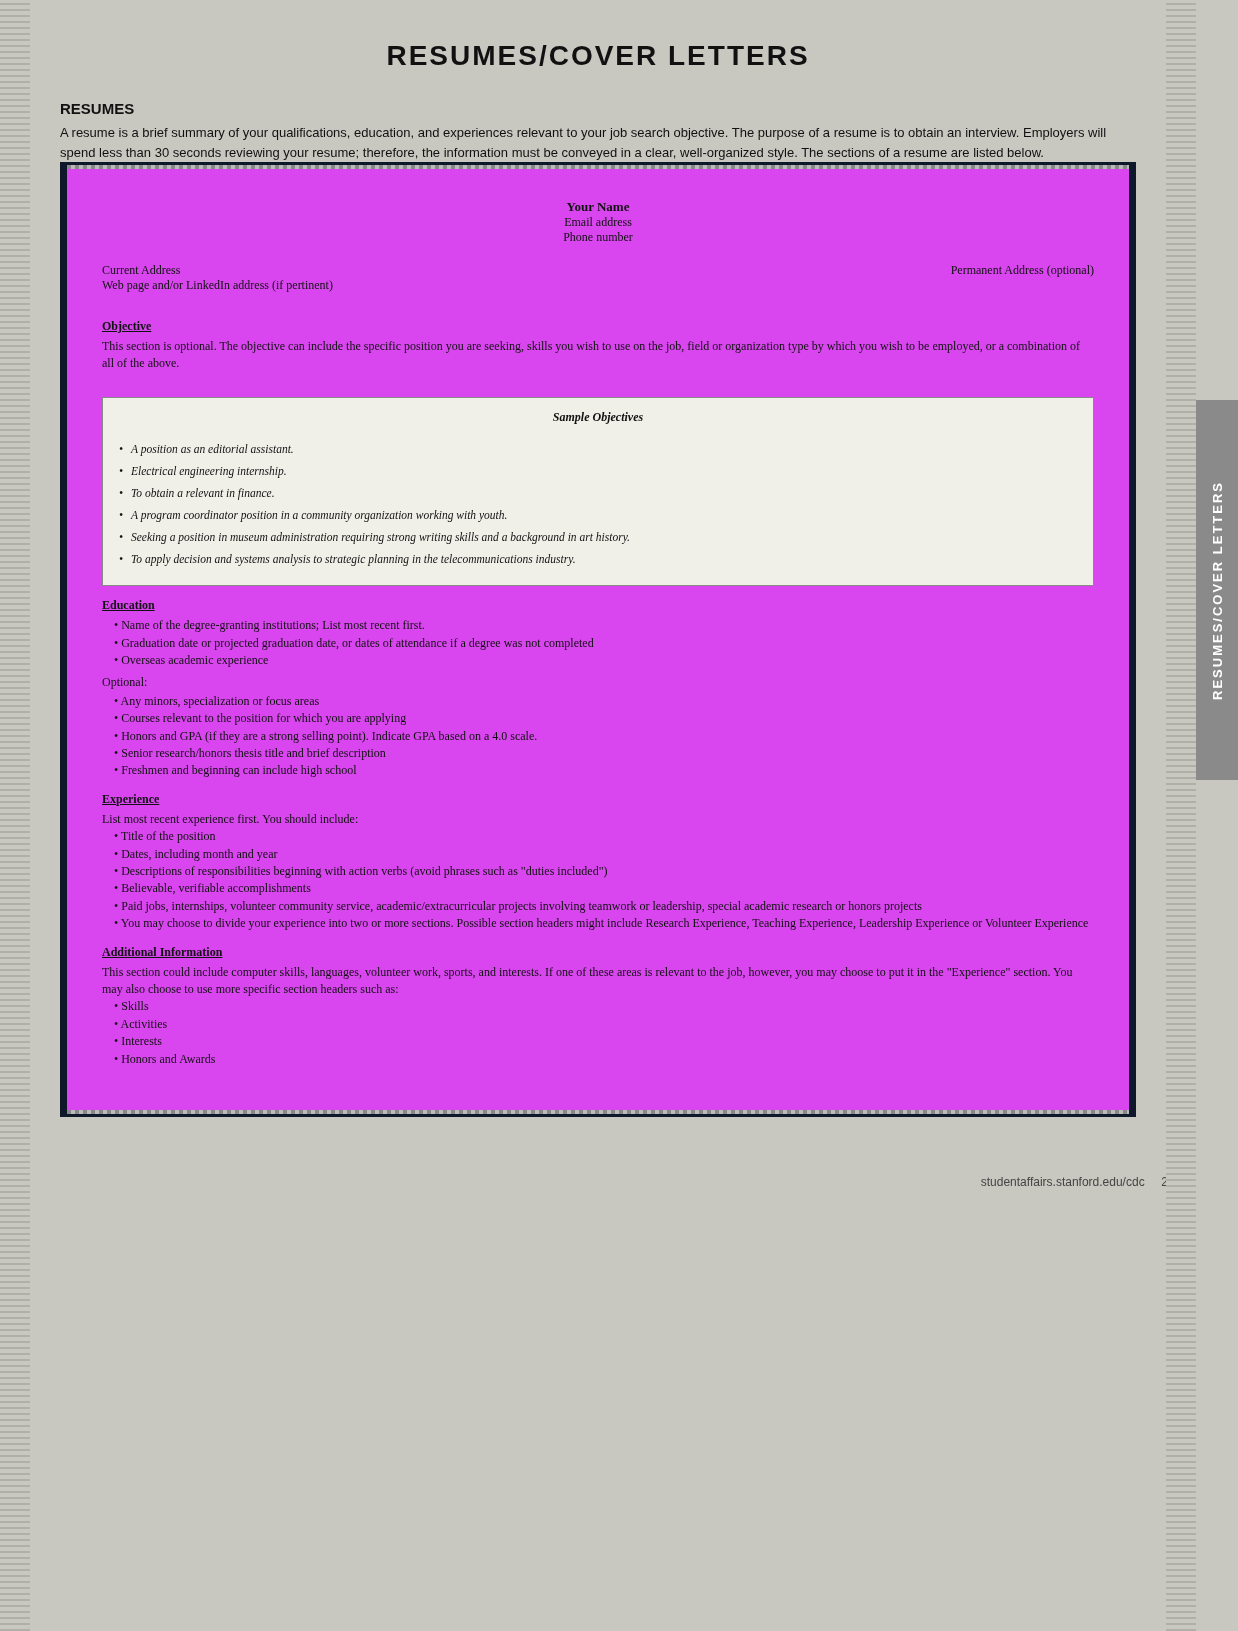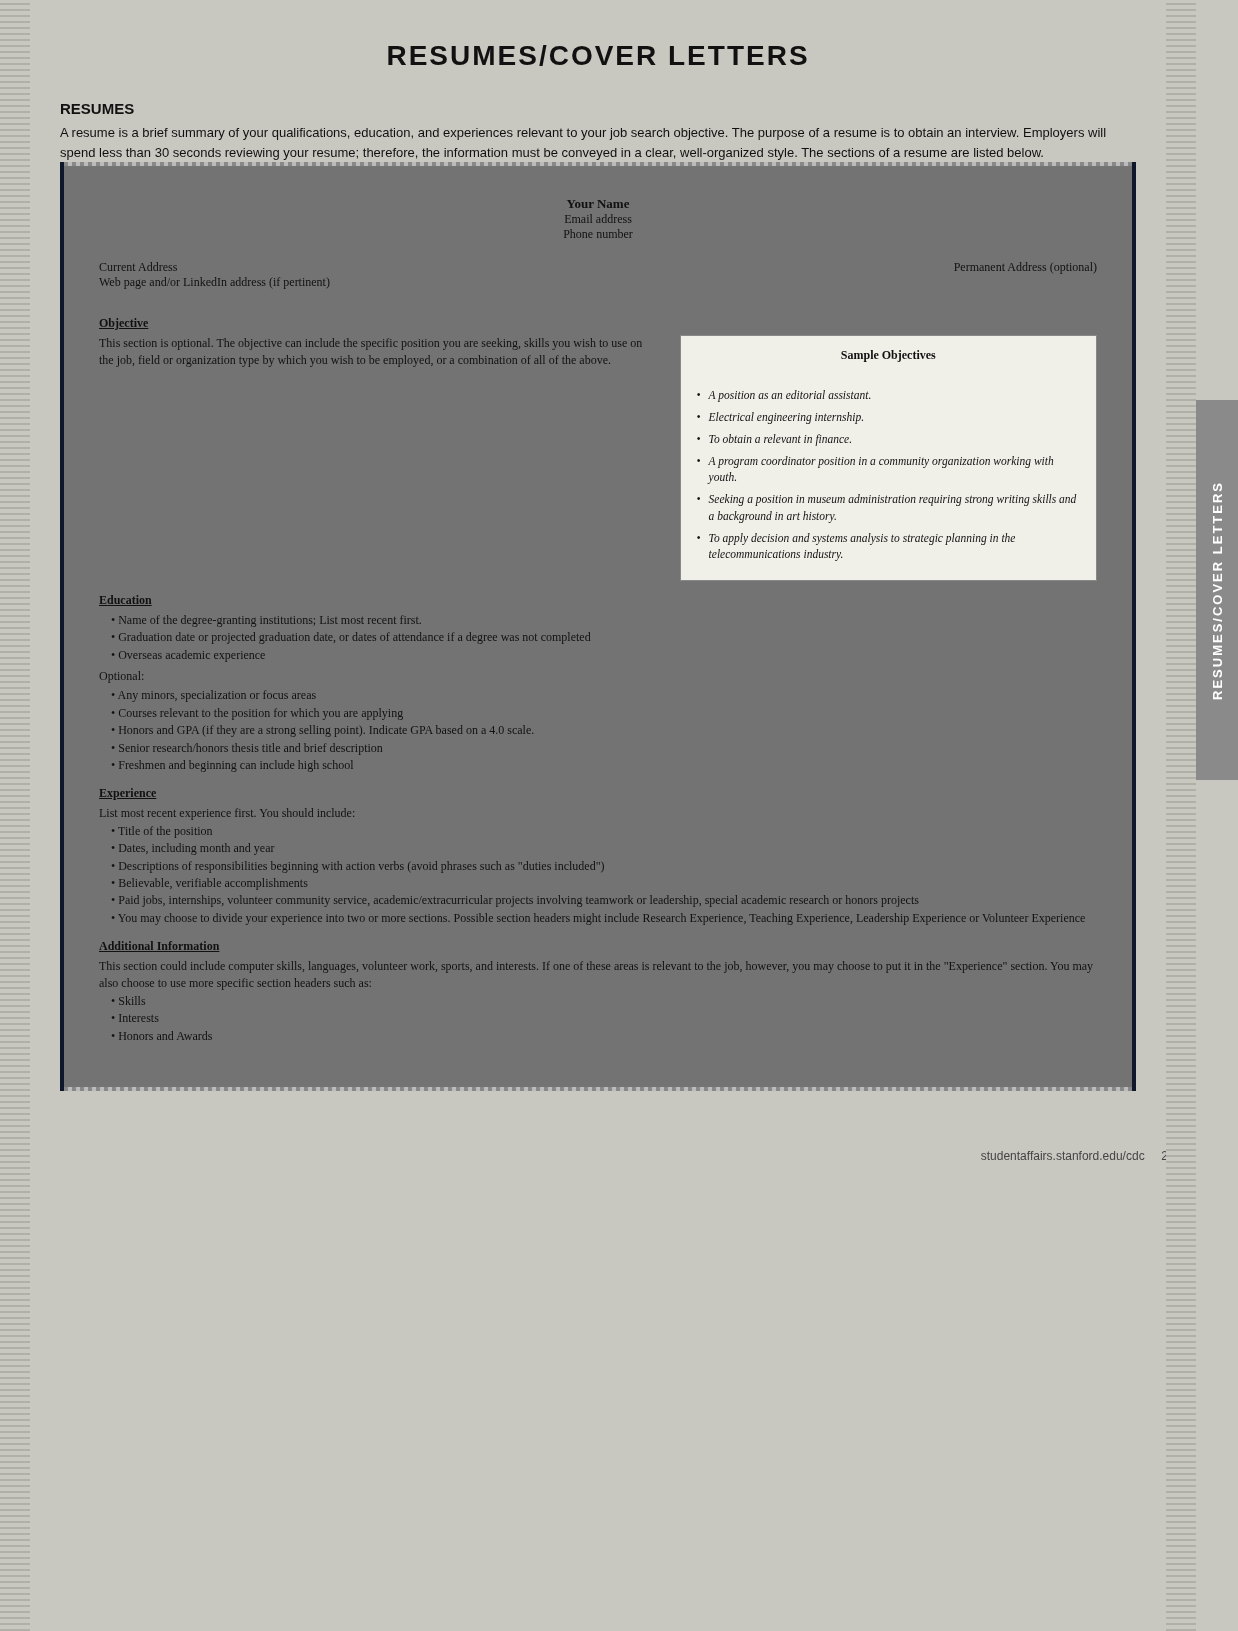--- a/index.html
+++ b/index.html
@@ -73,22 +73,22 @@
 
     
     .intro-text {
       font-size: 13px;
       font-family: Arial, sans-serif;
       line-height: 1.5;
     }
 
     
     .resume-card {
-      background: #737373;
-      border: 4px solid #0f172a;
+      background: #d946ef;
+      border: 7px solid #0f172a;
       padding: 30px 35px 30px 35px;
       position: relative;
       margin-bottom: 10px;
     }
 
     
     .resume-header {
       text-align: center;
       margin-bottom: 18px;
     }
@@ -135,42 +135,44 @@
     }
 
     .resume-bullet-list li::before {
       content: "• ";
     }
 
     
     .objective-layout {
       display: flex;
       gap: 24px;
+      flex-direction: column;
     }
 
     .objective-left {
       flex: 1.2;
     }
 
     .objective-right {
       flex: 0.9;
     }
 
     
     .sample-objectives-box {
       border: 1px solid #888;
       background: #f0efe8;
       padding: 12px 14px;
       font-size: 11.5px;
     }
 
     .sample-objectives-title {
+      font-style: italic;
       font-weight: bold;
       text-align: center;
-      margin-bottom: 24px;
+      margin-bottom: 16px;
       font-size: 12px;
     }
 
     .sample-objectives-list {
       list-style: none;
       padding-left: 0;
     }
 
     .sample-objectives-list li {
       font-style: italic;
@@ -351,20 +353,21 @@
             <li>Paid jobs, internships, volunteer community service, academic/extracurricular projects involving teamwork or leadership, special academic research or honors projects</li>
             <li>You may choose to divide your experience into two or more sections. Possible section headers might include Research Experience, Teaching Experience, Leadership Experience or Volunteer Experience</li>
           </ul>
       </div>
 
       <div class="resume-section">
         <div class="resume-section-title">Additional Information</div>
         <p class="resume-body-text">This section could include computer skills, languages, volunteer work, sports, and interests. If one of these areas is relevant to the job, however, you may choose to put it in the "Experience" section. You may also choose to use more specific section headers such as:</p>
         <ul class="resume-bullet-list" id="additional-info-bullets">
         <li>Skills</li>
+            <li>Activities</li>
             <li>Interests</li>
             <li>Honors and Awards</li>
           </ul>
       </div>
 
     </div>
 
   </div>
 
   <div class="footer">

